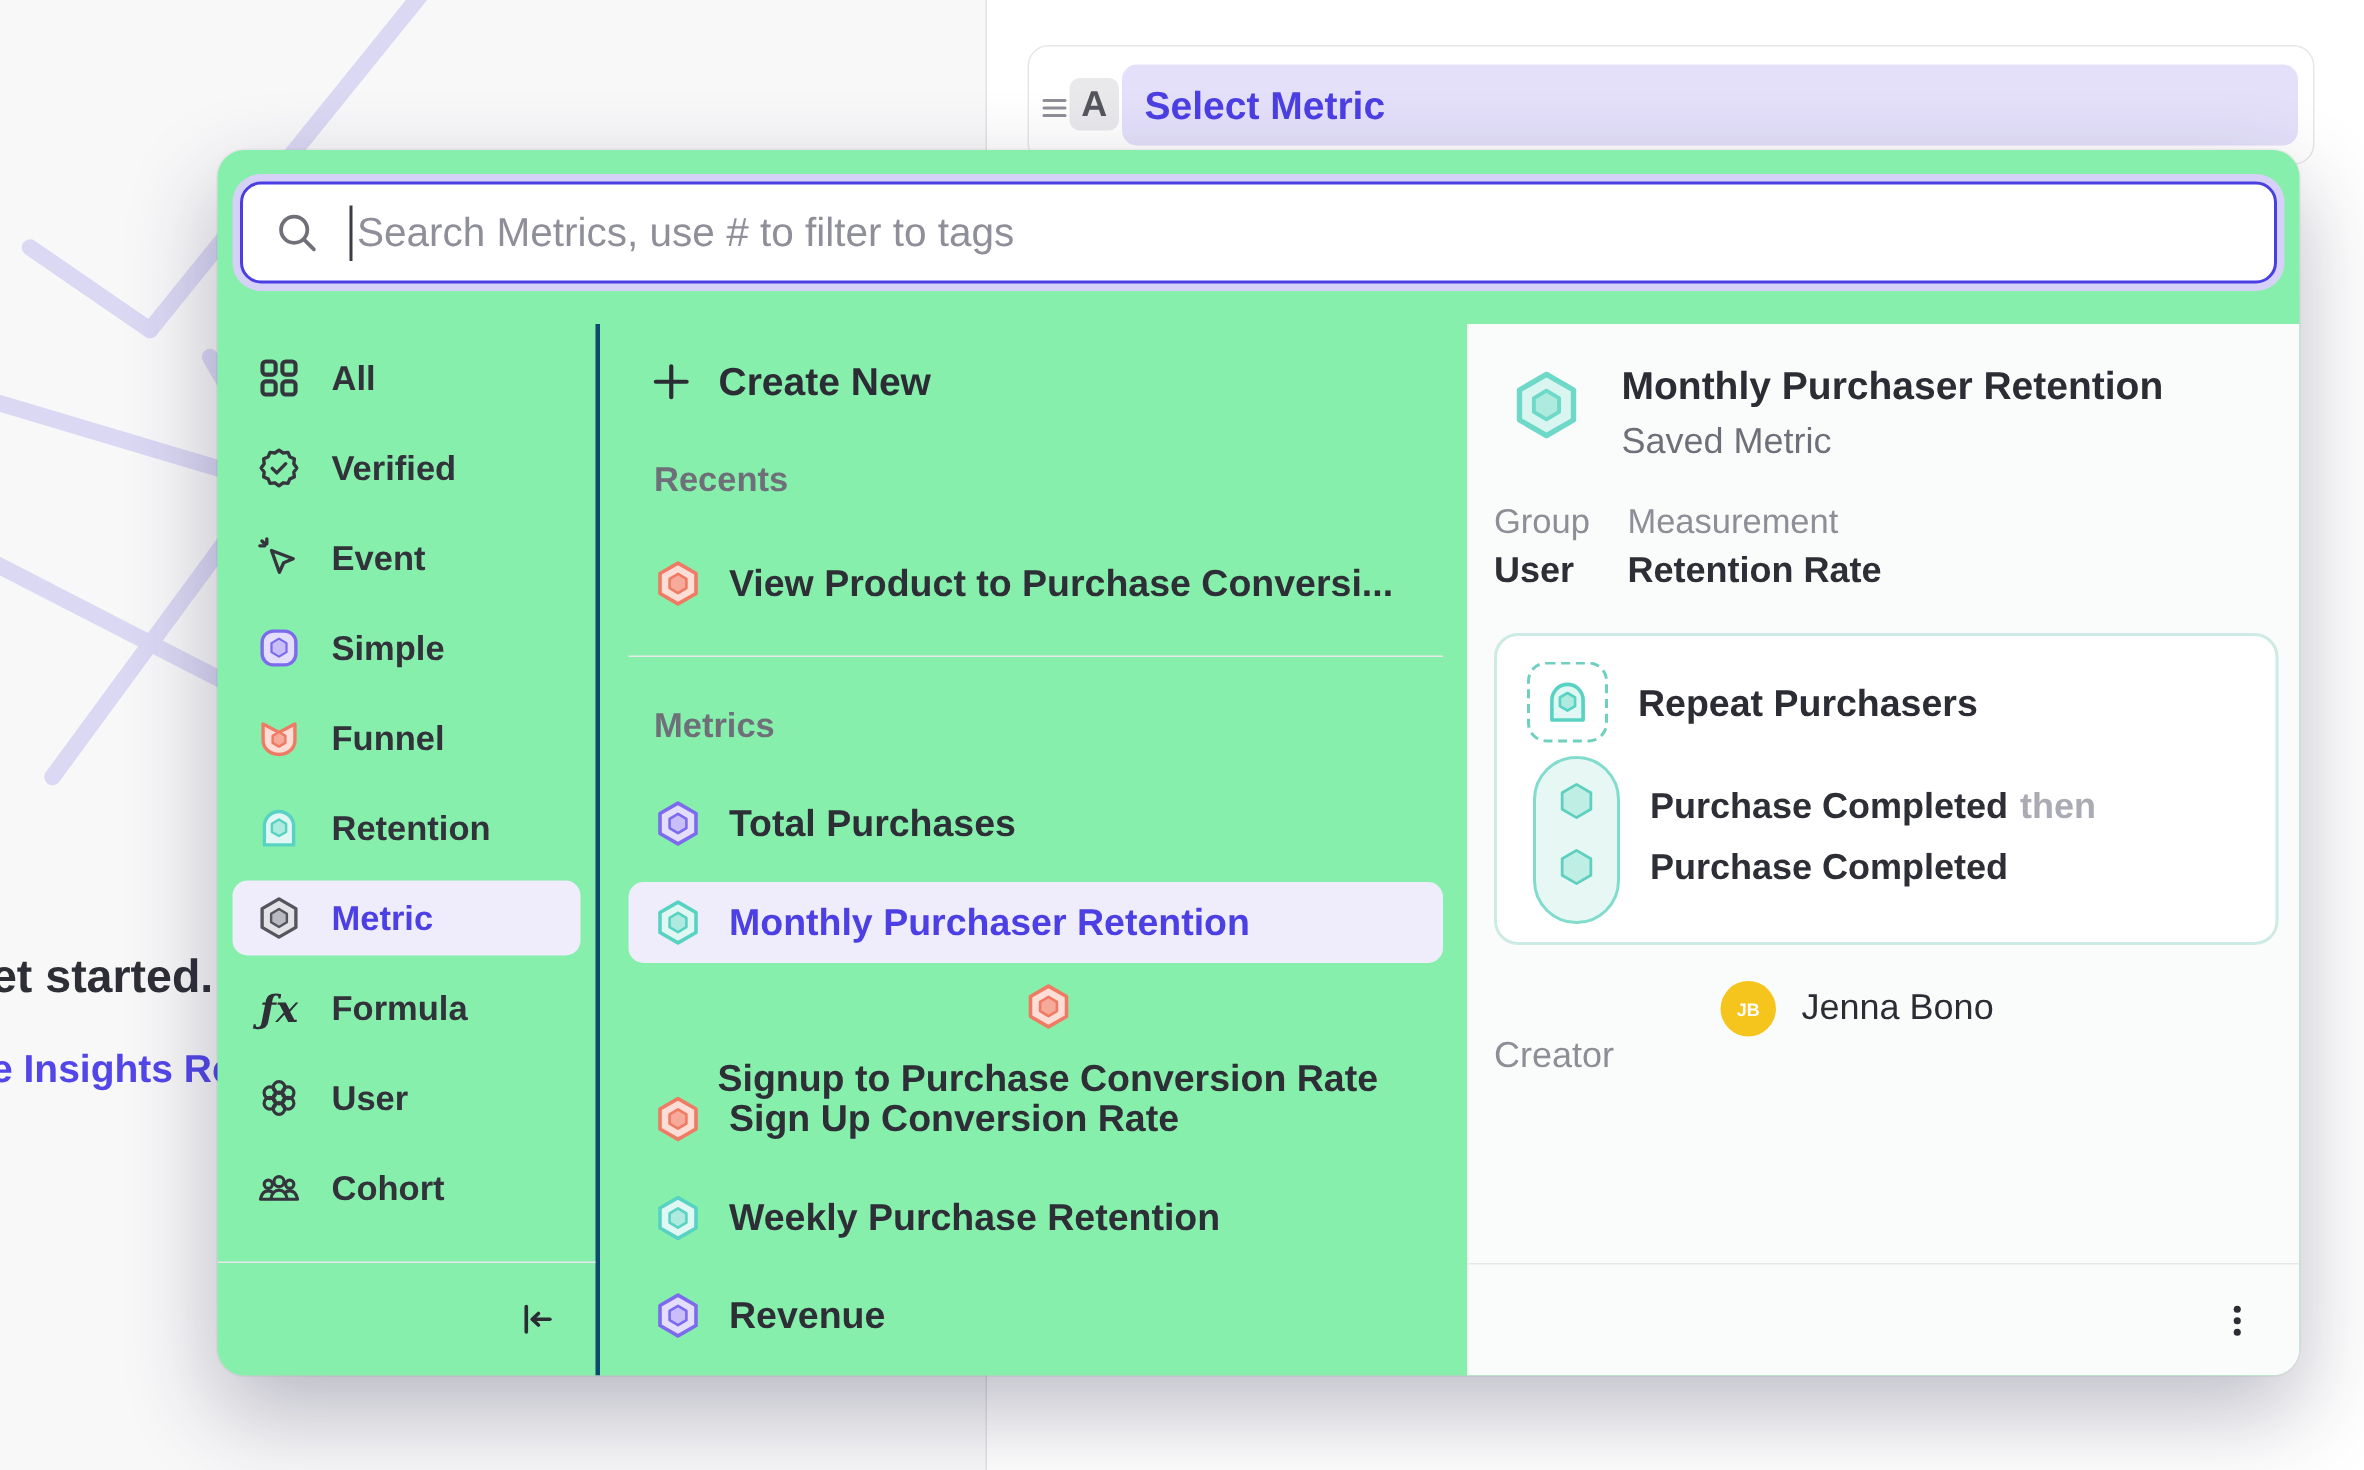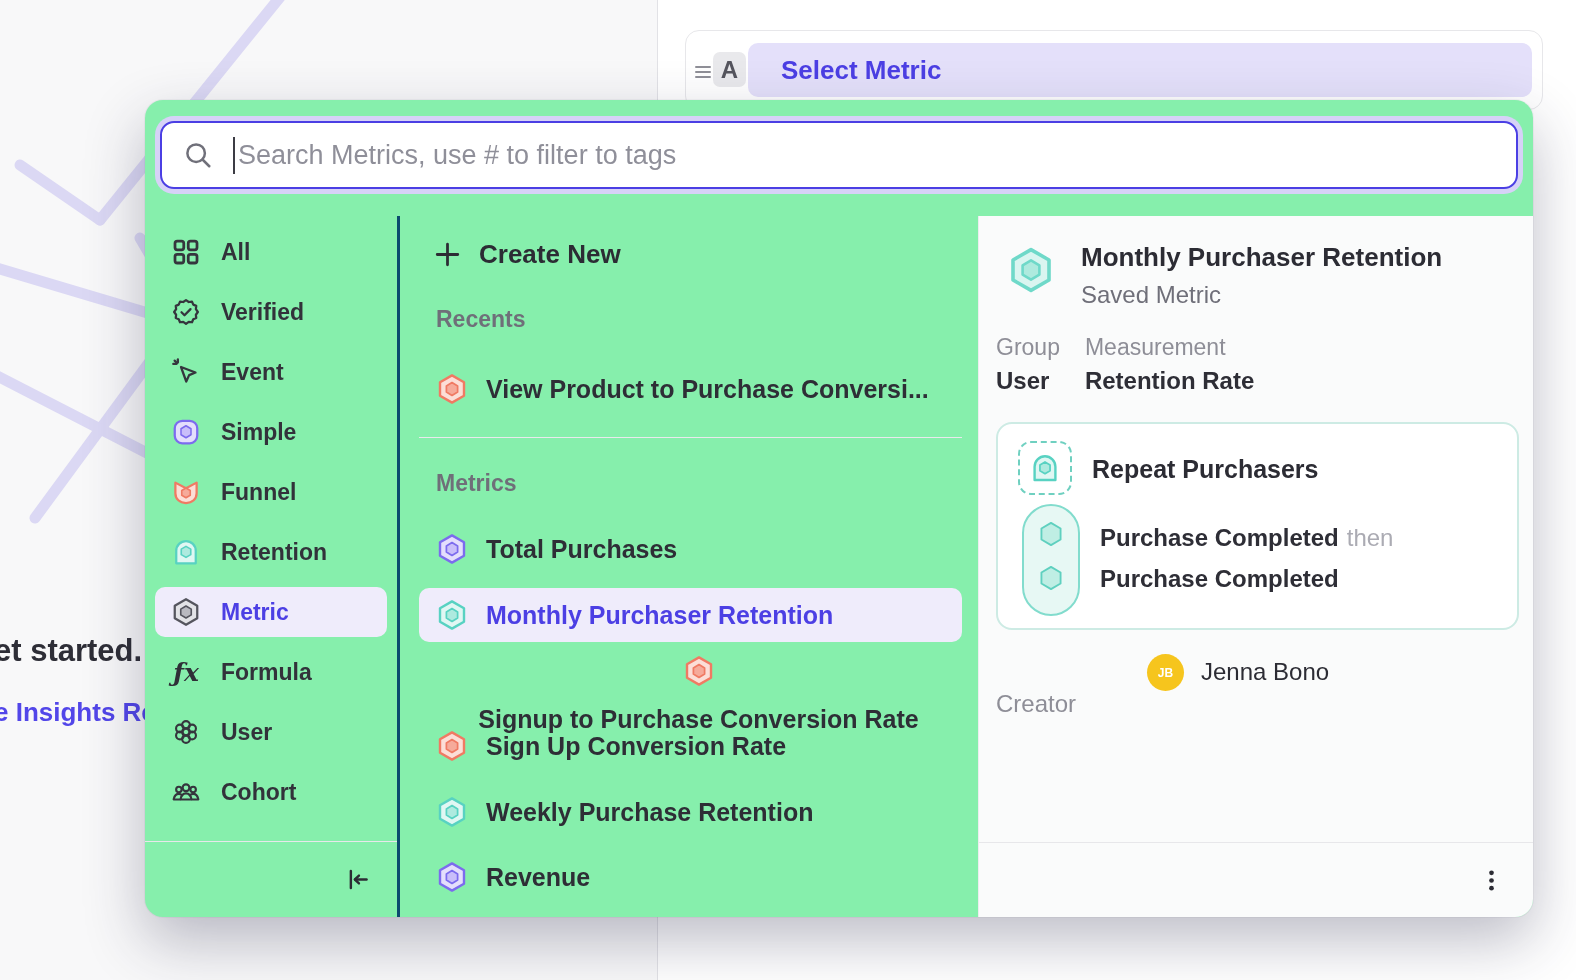--- a/index.html
+++ b/index.html
@@ -19,21 +19,21 @@
 
   
   .query-card { position:absolute; left:685px; top:30px; width:858px; height:80px;
                 background:#fff; border:1px solid #e7e7ea; border-radius:14px; }
   .drag { position:absolute; left:5px; top:28px; width:24px; height:24px; color:#8f8f97; }
   .rowbadge { position:absolute; left:27px; top:21px; width:33px; height:35px;
               background:#e9e9ec; border-radius:7px; color:#55555e; font-size:24px; font-weight:700;
               display:flex; align-items:center; justify-content:center; }
   .select-pill { position:absolute; left:62px; top:12px; right:10px; height:54px;
                  background:#e4e0fa; border-radius:10px; display:flex; align-items:center;
-                 padding-left:33px; color:#4c3fe4; font-size:26px; font-weight:700; cursor:pointer; }
+                 padding-left:15px; color:#4c3fe4; font-size:26px; font-weight:700; cursor:pointer; }
 
   
   .modal { position:absolute; left:145px; top:100px; width:1388px; height:817px;
            background:#86efac; border-radius:18px; overflow:hidden;
            box-shadow:0 0 0 1px rgba(30,30,60,.04), 0 24px 60px rgba(35,35,70,.30); }
 
   .search { position:absolute; left:15px; top:21px; right:15px; height:68px;
             border:2px solid #4b3fe4; border-radius:14px; background:#fff;
             box-shadow:0 0 0 5px #d6d2f7; display:flex; align-items:center; padding:0 21px; }
   .search .sicon-search { width:30px; height:30px; color:#70707a; margin-right:20px; flex:none; }
@@ -98,21 +98,21 @@
               border:2px dashed #6fd0c0; border-radius:13px;
               display:flex; align-items:center; justify-content:center; }
   .def-icon svg { width:32px; height:32px; }
   .def-name { position:absolute; left:94px; top:31px; font-size:25px; font-weight:700; color:#2c2c34; }
   .capsule { position:absolute; left:24px; top:80px; width:58px; height:112px;
              border:2px solid #82dccd; background:#e7f8f4; border-radius:30px; }
   .capsule svg { width:28px; height:28px; position:absolute; left:13px; }
   .cap-hex-1 { top:14px; } .cap-hex-2 { top:58px; }
   .step { position:absolute; left:102px; font-size:24px; font-weight:700; color:#2e2e36; white-space:nowrap; }
   .step-1 { top:100px; } .step-2 { top:141px; }
-  .then { color:#ababb3; font-weight:400; margin-left:8px; }
+  .then { color:#ababb3; font-weight:700; margin-left:8px; }
   .creator-label { position:absolute; left:17px; top:443px; font-size:24px; color:#8e8e97;margin-top:31px; }
   .avatar { position:absolute; left:168px; top:438px; width:37px; height:37px; border-radius:50%;
             background:#f6c51d; color:#fff; font-weight:700; font-size:12px;
             display:flex; align-items:center; justify-content:center; }
   .creator-name { position:absolute; left:222px; top:442px; font-size:24px; color:#2c2c34; }
   .d-footer { position:absolute; left:0; right:0; bottom:0; height:75px;
               border-top:1px solid #e7e7ea; display:flex; align-items:center;
               justify-content:flex-end; padding-right:28px; }
   .d-footer svg { width:27px; height:27px; }
 

